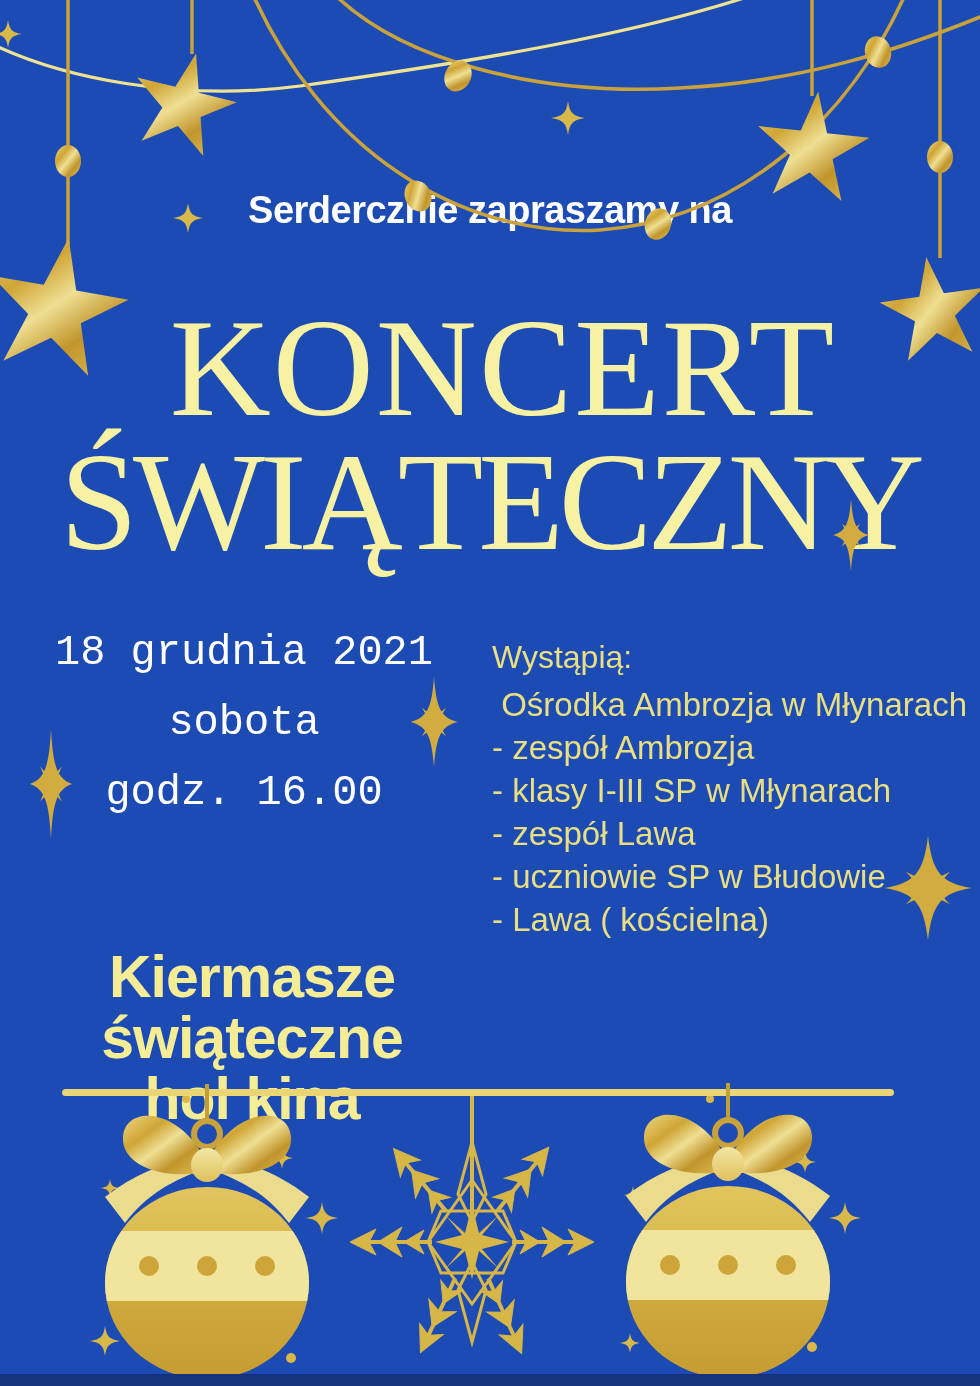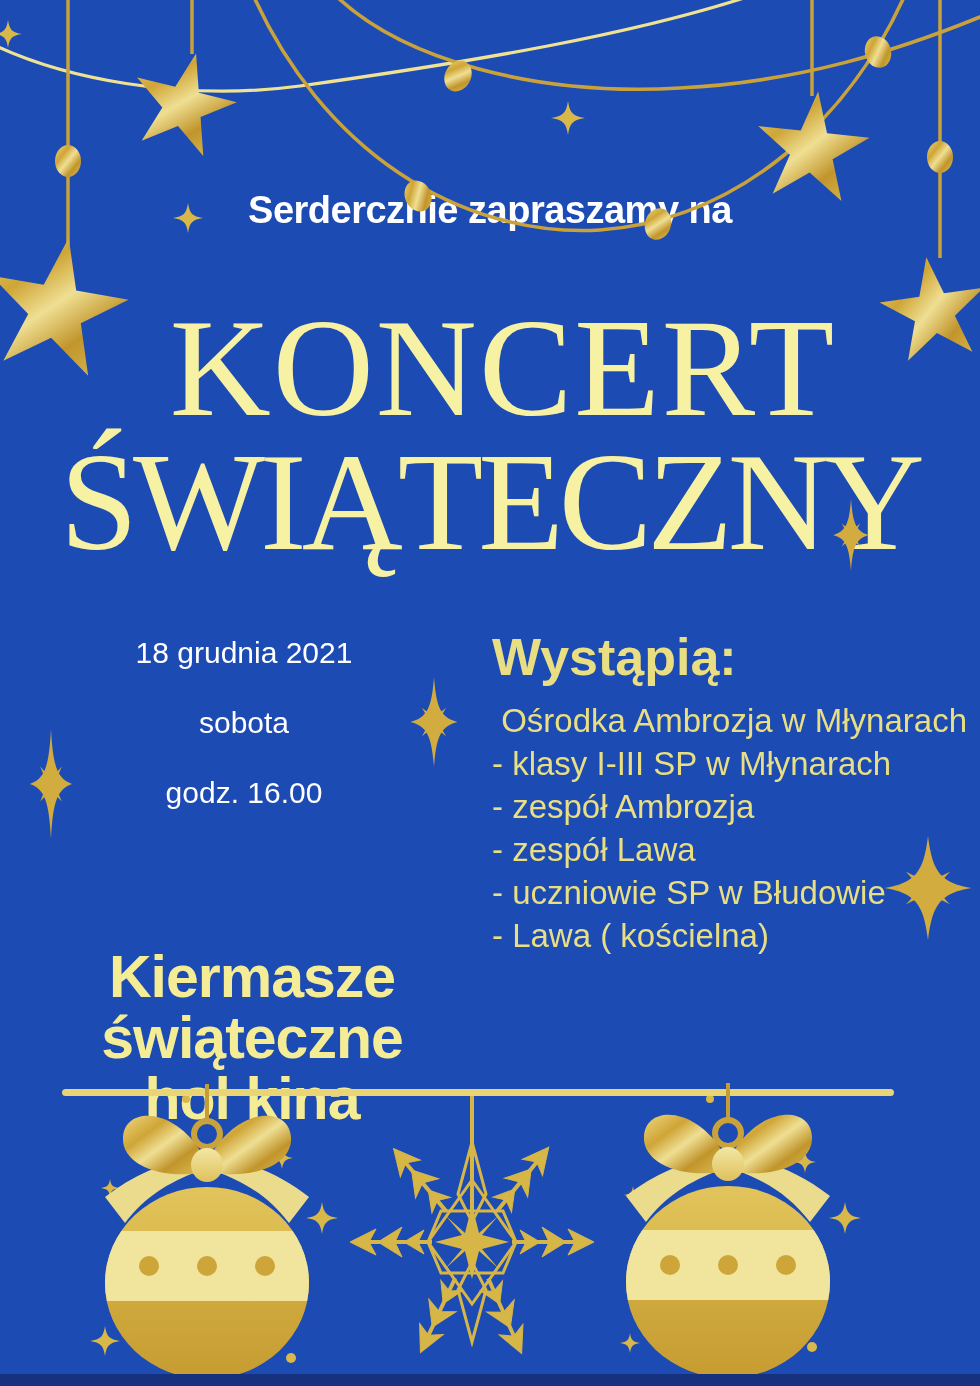--- a/index.html
+++ b/index.html
@@ -13,31 +13,31 @@
     top:189px;font-size:38px;font-weight:700;color:#FFFFFF;letter-spacing:-0.5px;
   }
   .title-line{
     font-family:"Liberation Serif","DejaVu Serif",serif;
     font-size:140px;line-height:1;color:#F7F2A3;font-weight:400;
   }
   .title1{top:298px;letter-spacing:2px;padding-left:13px;}
   .title2{top:432px;letter-spacing:-5px;}
   .event-block{
     position:absolute;left:0;top:618px;width:488px;z-index:2;
-    text-align:center;color:#FFFFFF;font-size:30px;line-height:70px;font-weight:400;
+    text-align:center;color:#FFFFFF;font-size:42px;line-height:70px;font-weight:400;font-family:Liberation Mono, monospace;
   }
   .fair-block{
     position:absolute;left:8px;top:947px;width:488px;z-index:2;
     text-align:center;color:#F5EC96;font-size:59px;line-height:61px;font-weight:700;letter-spacing:-1px;
   }
   .performers{
     position:absolute;left:492px;top:633px;width:480px;z-index:2;
     color:#E9DF82;text-align:left;
   }
-  .performers-heading{font-size:52px;line-height:48px;margin:0 0 18px 0;font-weight:700;}
+  .performers-heading{font-size:32px;line-height:48px;margin:0 0 2px 0;font-weight:400;}
   .performer{font-size:33px;line-height:43px;white-space:pre;font-weight:400;}
   svg.deco{position:absolute;left:0;top:0;z-index:3;pointer-events:none;}
 </style>
 </head>
 <body>
 
 <div class="poster">
 
   <div class="txt intro">Serdercznie zapraszamy na</div>
   <div class="txt title-line title1">KONCERT</div>
@@ -45,22 +45,22 @@
 
   <div class="event-block">
     <div>18 grudnia 2021</div>
     <div>sobota</div>
     <div>godz. 16.00</div>
   </div>
 
   <div class="performers">
     <div class="performers-heading">Wystąpią:</div>
     <div class="performer"> Ośrodka Ambrozja w Młynarach</div>
+    <div class="performer">- zespół Ambrozja</div>
     <div class="performer">- klasy I-III SP w Młynarach</div>
-    <div class="performer">- zespół Ambrozja</div>
     <div class="performer">- zespół Lawa</div>
     <div class="performer">- uczniowie SP w Błudowie</div>
     <div class="performer">- Lawa ( kościelna)</div>
   </div>
 
   <div class="fair-block">
     <div>Kiermasze świąteczne</div>
     <div>hol kina</div>
   </div>
 

